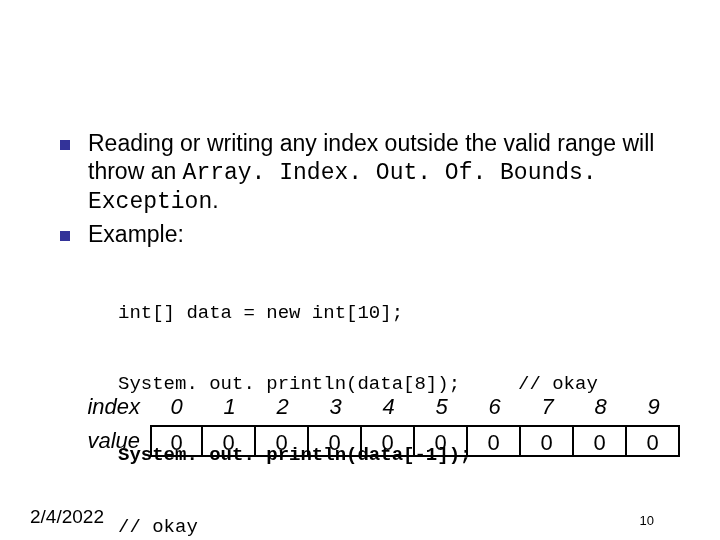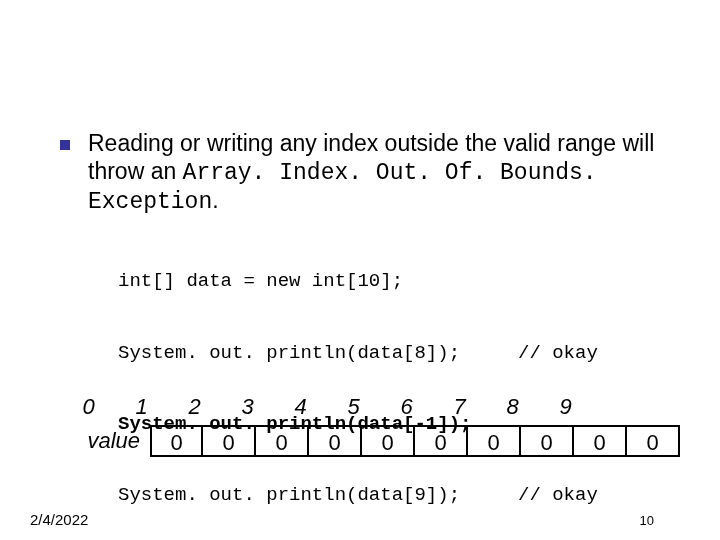--- a/index.html
+++ b/index.html
@@ -98,21 +98,21 @@
     box-sizing: border-box;
   }
   .cell-val + .cell-val {
     border-left: none;
   }
 
   .footer-date {
     position: absolute;
     left: 30px;
     bottom: 12px;
-    font-size: 15px;
+    font-size: 19px;
     color: #000;
   }
   .footer-page {
     position: absolute;
     right: 30px;
     bottom: 12px;
     font-size: 13px;
     color: #000;
     margin-top: 32px;
   }
@@ -124,33 +124,38 @@
 
   <div class="content">
 
     <div class="bullet-row">
       <div class="bullet-mark"></div>
       <div class="bullet-text">
         <span>Reading or writing any index outside the valid range will throw an </span><span class="mono">Array. Index. Out. Of. Bounds. Exception</span><span>.</span>
       </div>
     </div>
 
+    <div class="bullet-row">
+      <div class="bullet-mark"></div>
+      <div class="bullet-text">Example:</div>
+    </div>
 
     <div class="code-block">
       <div class="code-line"><span class="code-left">int[] data = new int[10];</span></div>
       <div class="code-line"><span class="code-left">System. out. println(data[8]);</span><span class="code-right">// okay</span></div>
       <div class="code-line bold"><span class="code-left">System. out. println(data[-1]);</span></div>
-      <div class="code-line"><span class="code-left">System. out. println(data[9]);</span><span class="code-right">// okay</span></div>
+      <div class="code-line"><span class="code-right">// okay</span></div>
       
     </div>
 
   </div>
 
   <div class="table-wrap">
     <div class="arr-row">
+      <div class="row-label">index</div>
       <div class="cell-head">0</div>
       <div class="cell-head">1</div>
       <div class="cell-head">2</div>
       <div class="cell-head">3</div>
       <div class="cell-head">4</div>
       <div class="cell-head">5</div>
       <div class="cell-head">6</div>
       <div class="cell-head">7</div>
       <div class="cell-head">8</div>
       <div class="cell-head">9</div>

